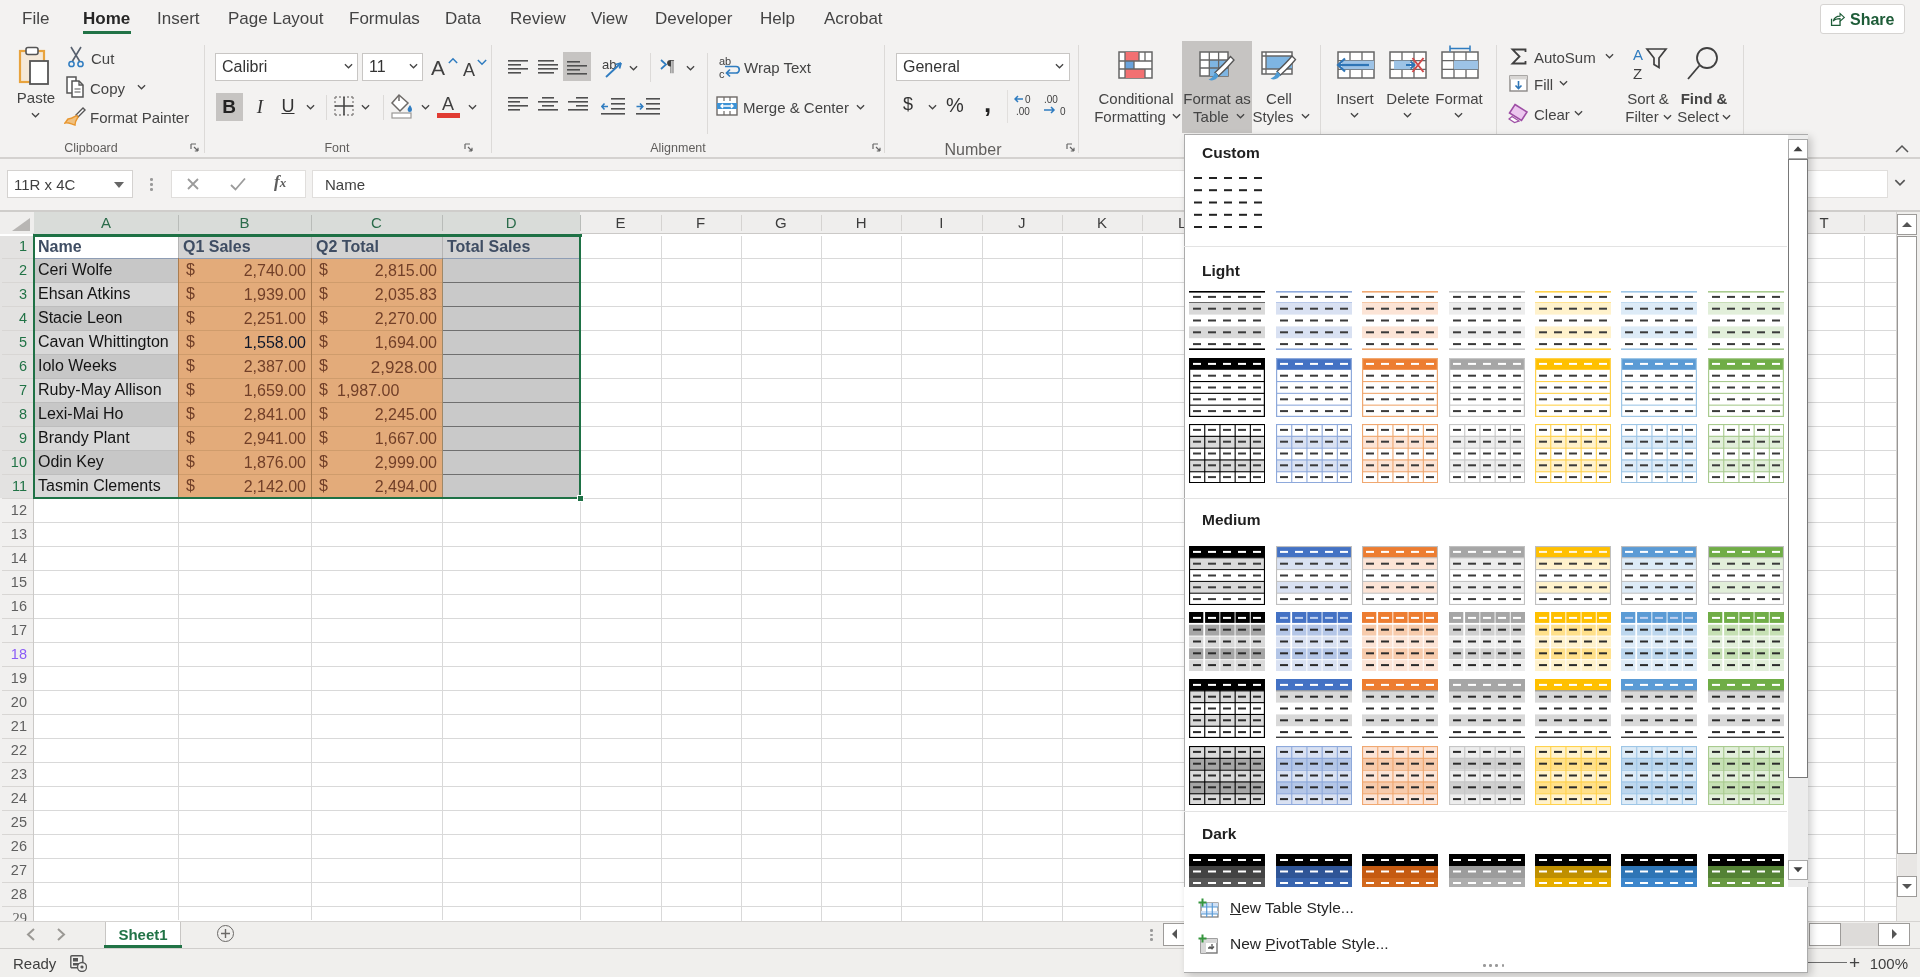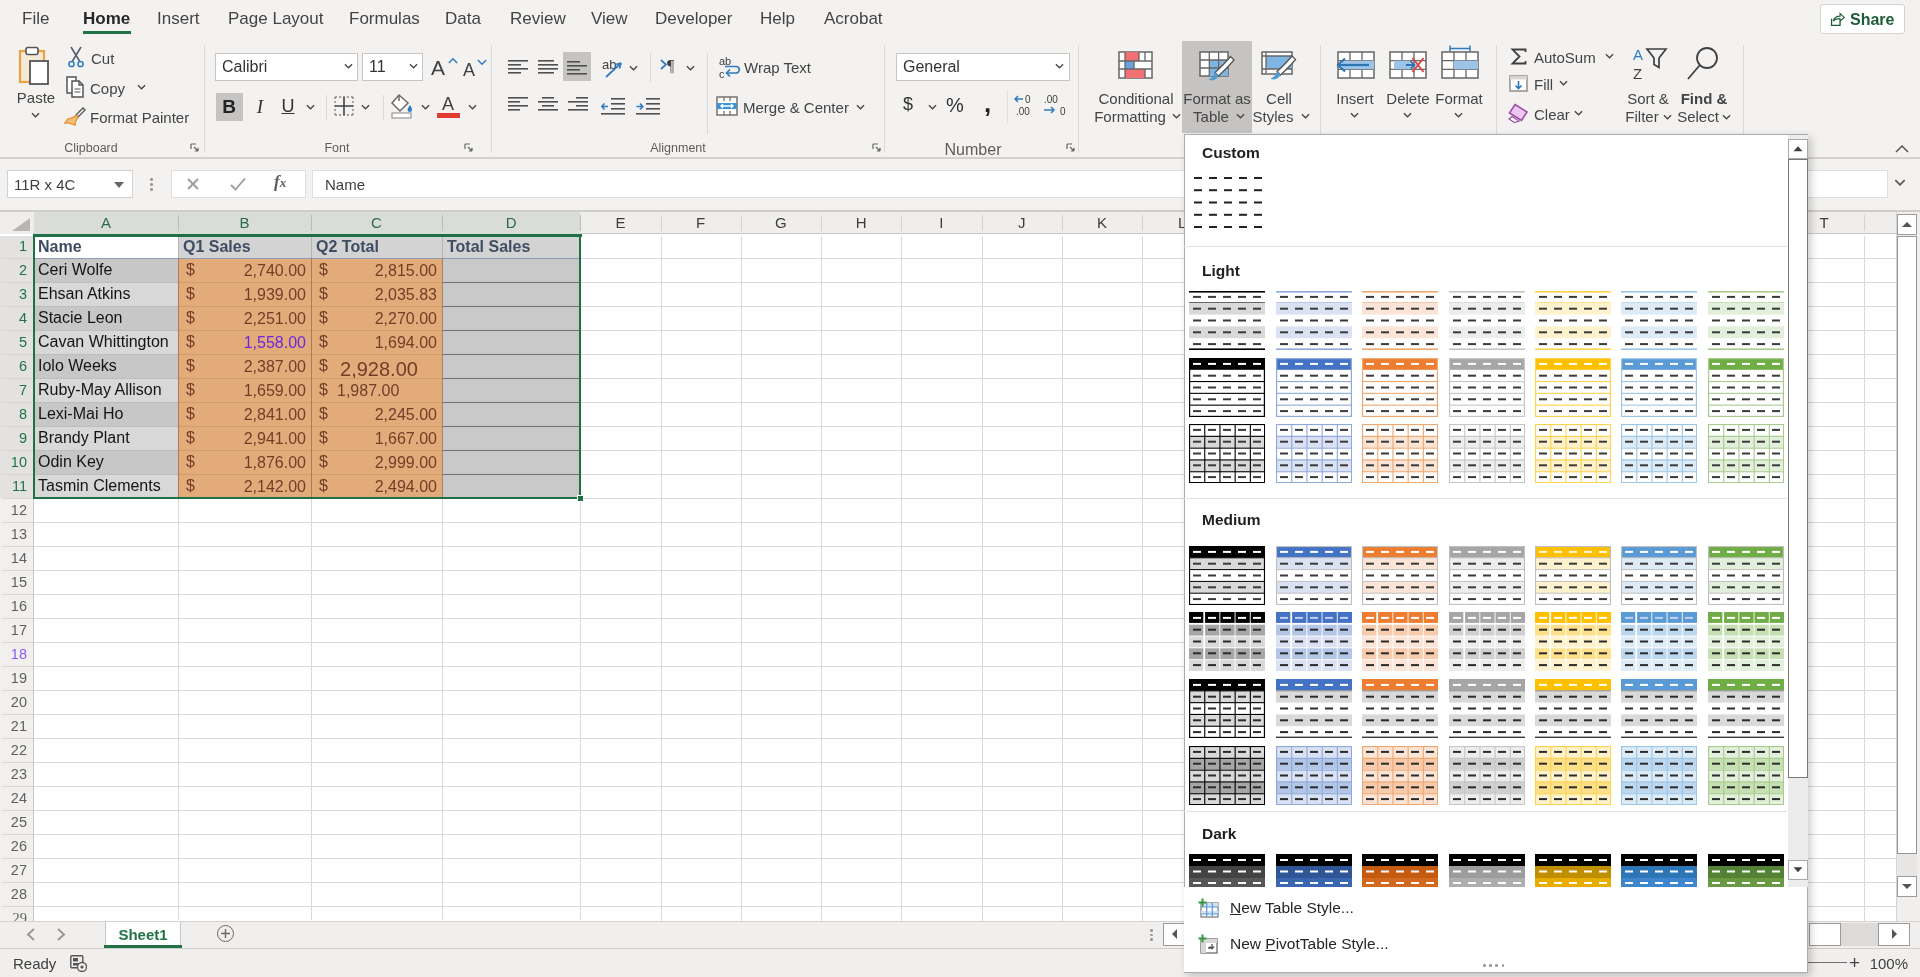--- a/index.html
+++ b/index.html
@@ -578,36 +578,36 @@
 <div style="position:absolute;left:319px;top:309.4px;font-size:16px;color:#713f28;font-weight:400;white-space:nowrap;">$</div>
 <div style="position:absolute;left:337px;top:309.9px;width:100px;text-align:right;font-size:16px;color:#713f28;">2,270.00</div>
 <div style="position:absolute;left:442px;top:307.4px;width:138px;height:23px;background:#c9c9c9;"></div>
 <div style="position:absolute;left:34px;top:330.4px;width:144px;height:1px;background:#bdbdbd;"></div>
 <div style="position:absolute;left:178px;top:330.4px;width:264px;height:1px;background:#cf9c6c;"></div>
 <div style="position:absolute;left:442px;top:330.4px;width:138px;height:1.3px;background:#6f6f6f;"></div>
 <div style="position:absolute;left:34px;top:331.4px;width:144px;height:23px;background:#d8d8d8;"></div>
 <div style="position:absolute;left:38px;top:333.4px;font-size:16px;color:#141414;font-weight:400;white-space:nowrap;">Cavan Whittington</div>
 <div style="position:absolute;left:178px;top:331.4px;width:133px;height:23px;background:#e3ab7a;"></div>
 <div style="position:absolute;left:186px;top:333.4px;font-size:16px;color:#713f28;font-weight:400;white-space:nowrap;">$</div>
-<div style="position:absolute;left:206px;top:333.9px;width:100px;text-align:right;font-size:16px;color:#6d28d9;">1,558.00</div>
+<div style="position:absolute;left:206px;top:333.9px;width:100px;text-align:right;font-size:16px;color:#0f172a;">1,558.00</div>
 <div style="position:absolute;left:311px;top:331.4px;width:131px;height:23px;background:#e3ab7a;"></div>
 <div style="position:absolute;left:319px;top:333.4px;font-size:16px;color:#713f28;font-weight:400;white-space:nowrap;">$</div>
 <div style="position:absolute;left:337px;top:333.9px;width:100px;text-align:right;font-size:16px;color:#713f28;">1,694.00</div>
 <div style="position:absolute;left:442px;top:331.4px;width:138px;height:23px;background:#c9c9c9;"></div>
 <div style="position:absolute;left:34px;top:354.4px;width:144px;height:1px;background:#bdbdbd;"></div>
 <div style="position:absolute;left:178px;top:354.4px;width:264px;height:1px;background:#cf9c6c;"></div>
 <div style="position:absolute;left:442px;top:354.4px;width:138px;height:1.3px;background:#6f6f6f;"></div>
 <div style="position:absolute;left:34px;top:355.4px;width:144px;height:23px;background:#c7c7c7;"></div>
 <div style="position:absolute;left:38px;top:357.4px;font-size:16px;color:#141414;font-weight:400;white-space:nowrap;">Iolo Weeks</div>
 <div style="position:absolute;left:178px;top:355.4px;width:133px;height:23px;background:#e3ab7a;"></div>
 <div style="position:absolute;left:186px;top:357.4px;font-size:16px;color:#713f28;font-weight:400;white-space:nowrap;">$</div>
 <div style="position:absolute;left:206px;top:357.9px;width:100px;text-align:right;font-size:16px;color:#713f28;">2,387.00</div>
 <div style="position:absolute;left:311px;top:355.4px;width:131px;height:23px;background:#e3ab7a;"></div>
 <div style="position:absolute;left:319px;top:357.4px;font-size:16px;color:#713f28;font-weight:400;white-space:nowrap;">$</div>
-<div style="position:absolute;left:329px;top:357.9px;width:100px;text-align:center;font-size:20px;color:#713f28;">2,928.00</div>
+<div style="position:absolute;left:337px;top:357.9px;width:100px;text-align:right;font-size:17px;color:#713f28;">2,928.00</div>
 <div style="position:absolute;left:442px;top:355.4px;width:138px;height:23px;background:#c9c9c9;"></div>
 <div style="position:absolute;left:34px;top:378.4px;width:144px;height:1px;background:#bdbdbd;"></div>
 <div style="position:absolute;left:178px;top:378.4px;width:264px;height:1px;background:#cf9c6c;"></div>
 <div style="position:absolute;left:442px;top:378.4px;width:138px;height:1.3px;background:#6f6f6f;"></div>
 <div style="position:absolute;left:34px;top:379.4px;width:144px;height:23px;background:#d8d8d8;"></div>
 <div style="position:absolute;left:38px;top:381.4px;font-size:16px;color:#141414;font-weight:400;white-space:nowrap;">Ruby-May Allison</div>
 <div style="position:absolute;left:178px;top:379.4px;width:133px;height:23px;background:#e3ab7a;"></div>
 <div style="position:absolute;left:186px;top:381.4px;font-size:16px;color:#713f28;font-weight:400;white-space:nowrap;">$</div>
 <div style="position:absolute;left:206px;top:381.9px;width:100px;text-align:right;font-size:16px;color:#713f28;">1,659.00</div>
 <div style="position:absolute;left:311px;top:379.4px;width:131px;height:23px;background:#e3ab7a;"></div>

